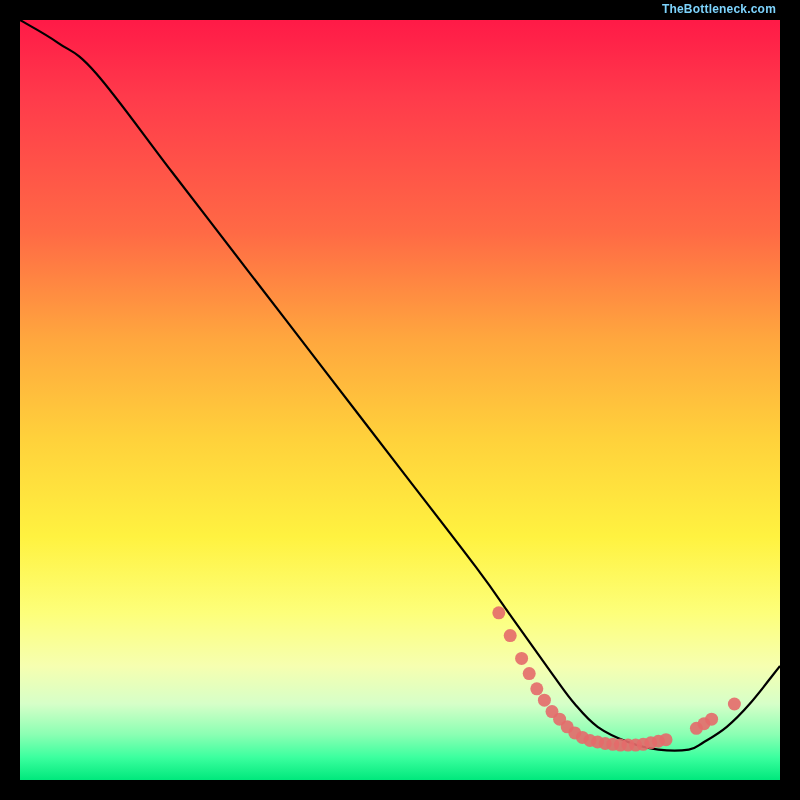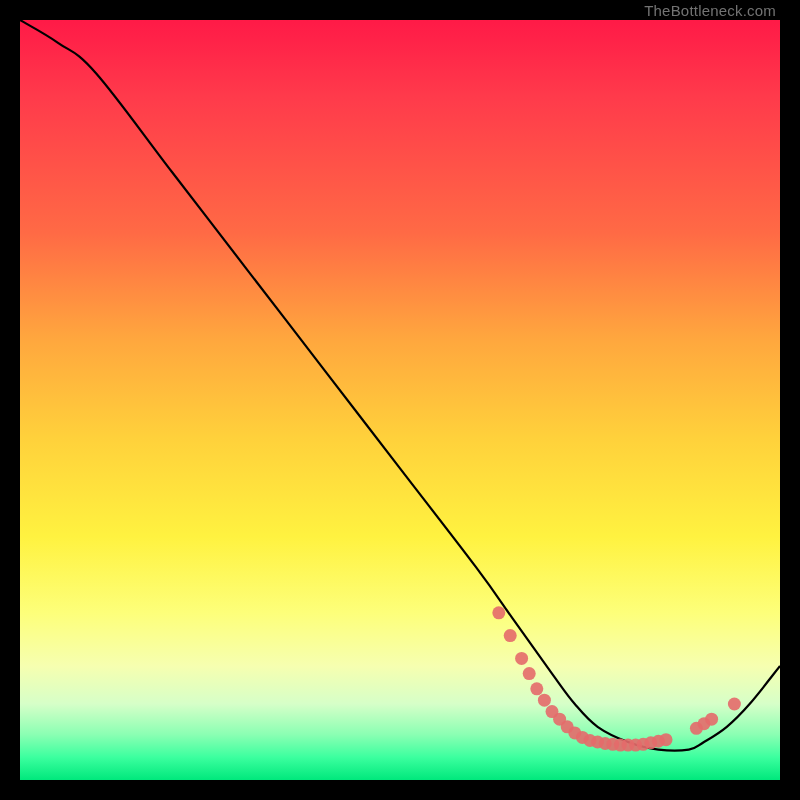--- a/index.html
+++ b/index.html
@@ -45,23 +45,23 @@
     position: absolute;
     left: 0;
     top: 0;
     width: 760px;
     height: 760px;
   }
   .watermark {
     position: absolute;
     right: 4px;
     top: -18px;
-    color: #737373;
-    font-size: 15px;
-    font-weight: 400;
+    color: #7dd3fc;
+    font-size: 12px;
+    font-weight: 700;
     letter-spacing: 0.2px;
   }
 </style>
 </head>
 <body>
 
 <div class="frame">
   <div class="watermark">TheBottleneck.com</div>
   <div class="plot"></div>
   <svg class="curve" viewBox="0 0 760 760">

